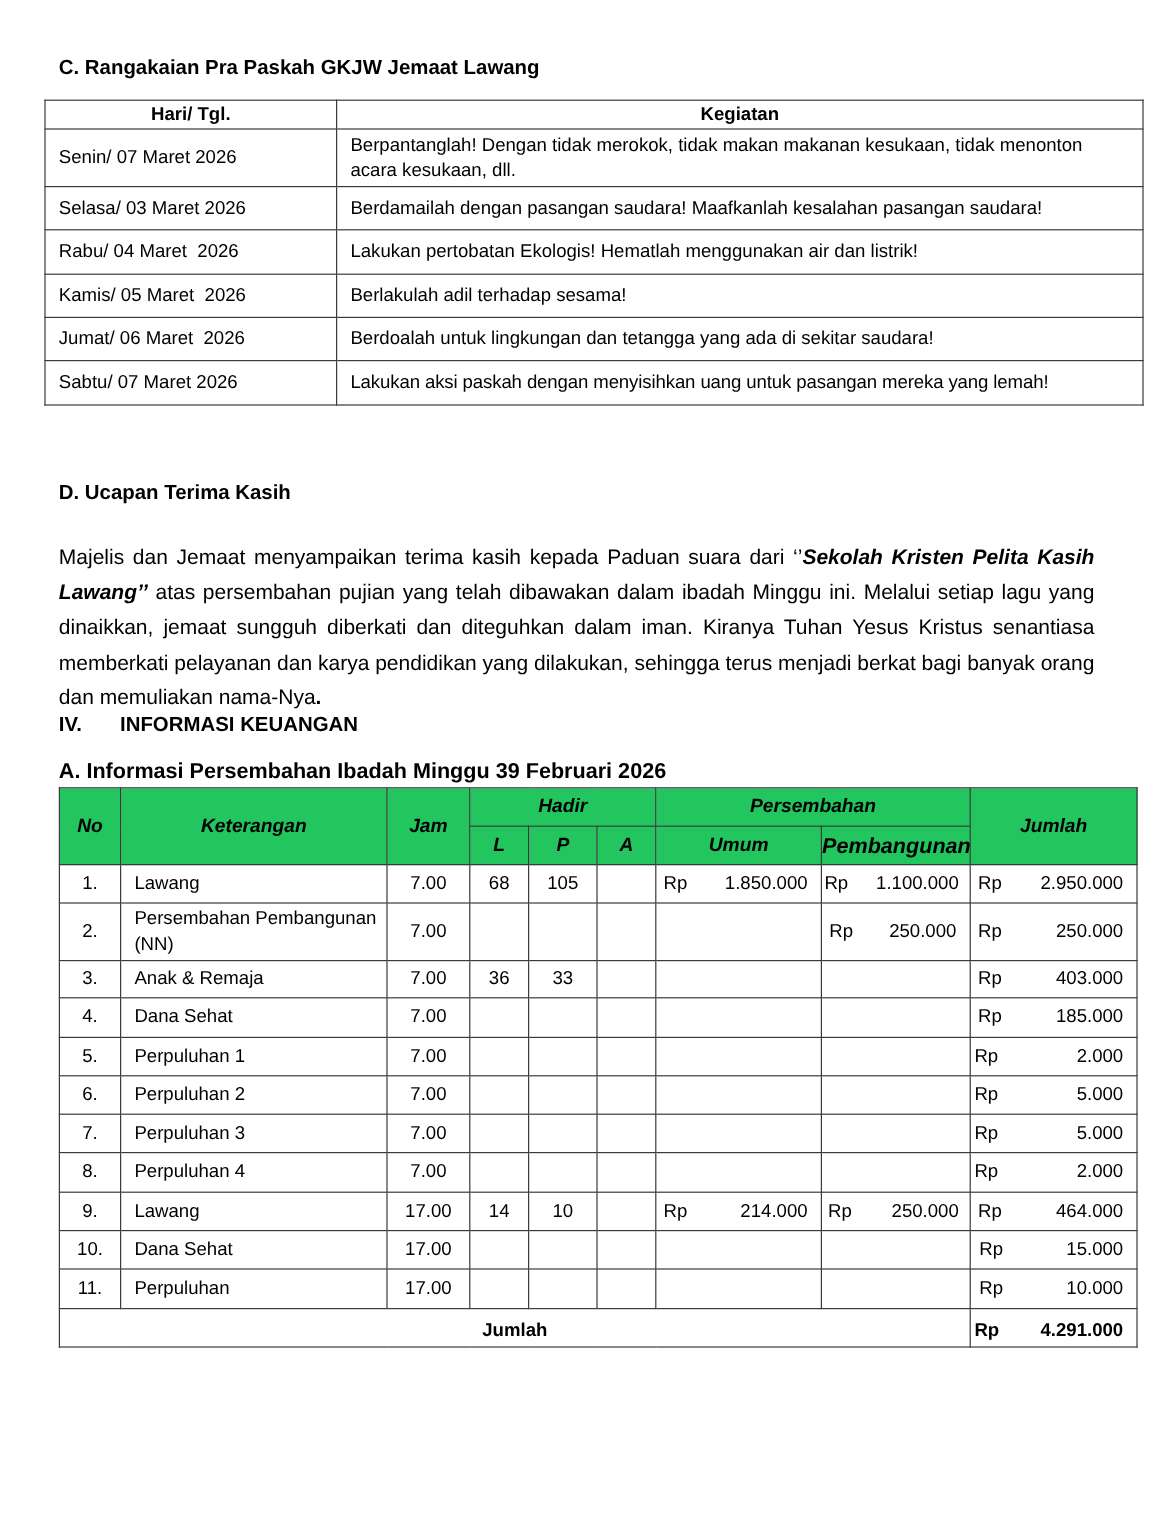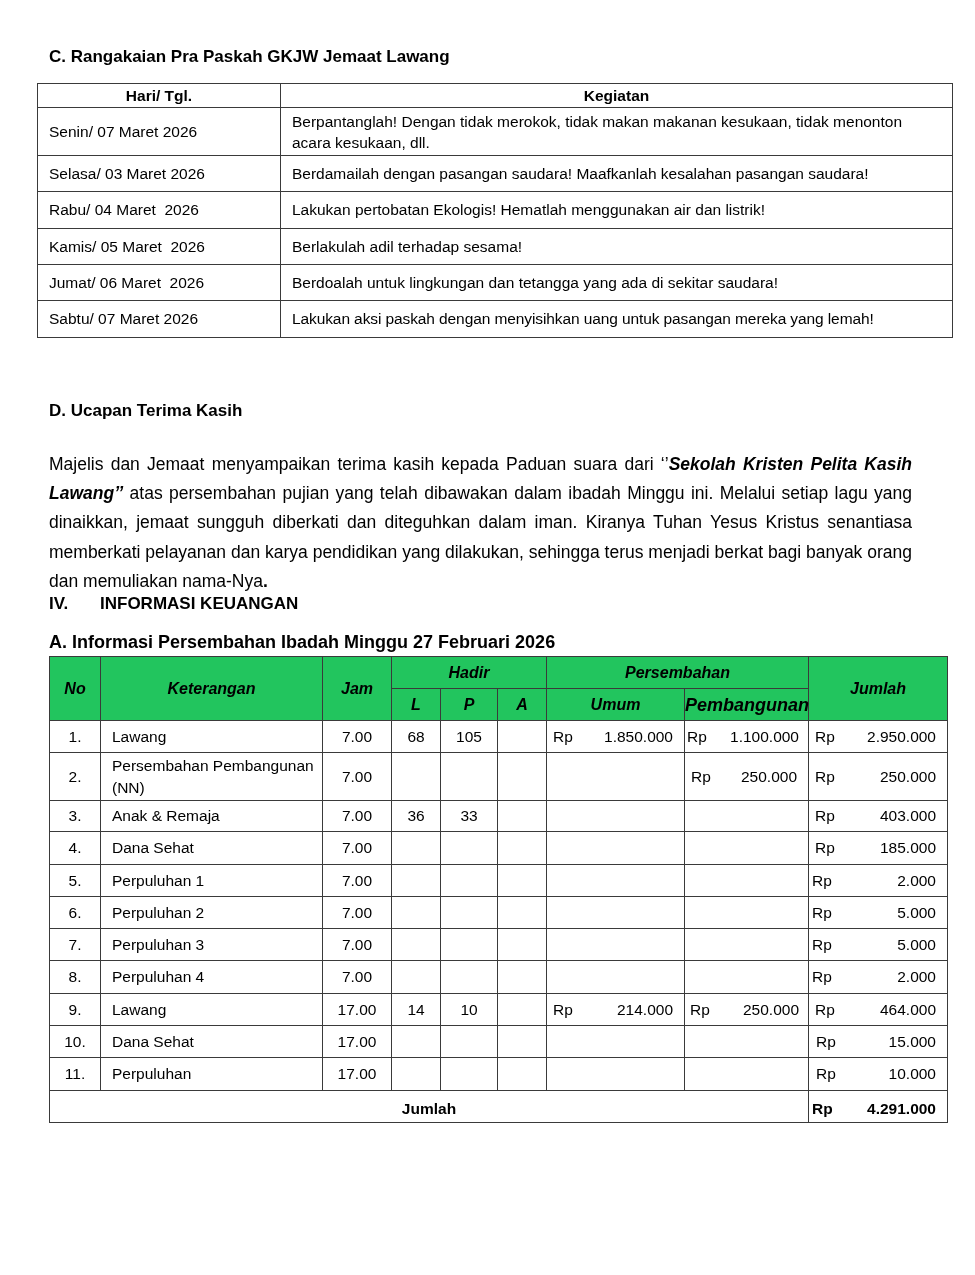--- a/index.html
+++ b/index.html
@@ -72,21 +72,21 @@
     </tr>
   </tbody>
 </table>
 
 <div class="abs h-bold" style="left:49px; top:401px;">D. Ucapan Terima Kasih</div>
 <p id="para"><span>Majelis dan Jemaat menyampaikan terima kasih kepada Paduan suara dari  ‘’</span><b><i>Sekolah Kristen Pelita Kasih Lawang’’</i></b><span> atas persembahan pujian yang telah dibawakan dalam ibadah Minggu ini. Melalui setiap lagu yang dinaikkan, jemaat sungguh diberkati dan diteguhkan dalam iman. Kiranya Tuhan Yesus Kristus senantiasa memberkati pelayanan dan karya pendidikan yang dilakukan, sehingga terus menjadi berkat bagi banyak orang dan memuliakan nama-Nya</span><b>.</b></p>
 
 <div class="abs h-bold" style="left:49px; top:594px;">IV.</div>
 <div class="abs h-bold" style="left:100px; top:594px;">INFORMASI KEUANGAN</div>
 
-<div class="abs h-bold" style="left:49px; top:632px; font-size:18px;">A. Informasi  Persembahan Ibadah Minggu 27 Februari 2026</div>
+<div class="abs h-bold" style="left:49px; top:632px; font-size:18px;">A. Informasi  Persembahan Ibadah Minggu 39 Februari 2026</div>
 
 <table id="t2">
   <colgroup>
     <col style="width:51px">
       <col style="width:222px">
       <col style="width:69px">
     <col style="width:49px">
       <col style="width:57px">
       <col style="width:49px">
     <col style="width:138px">

